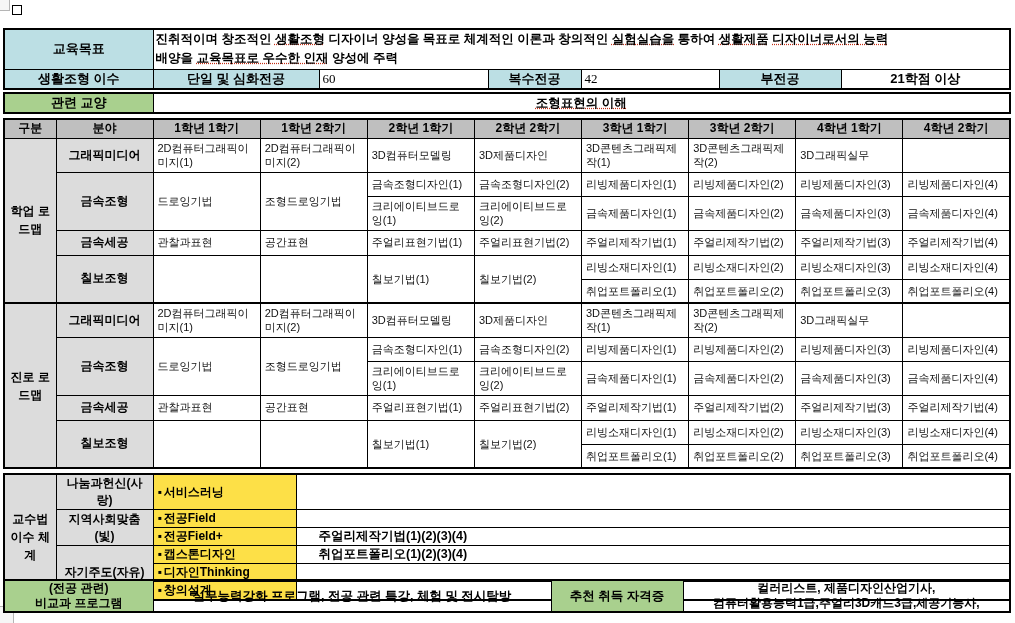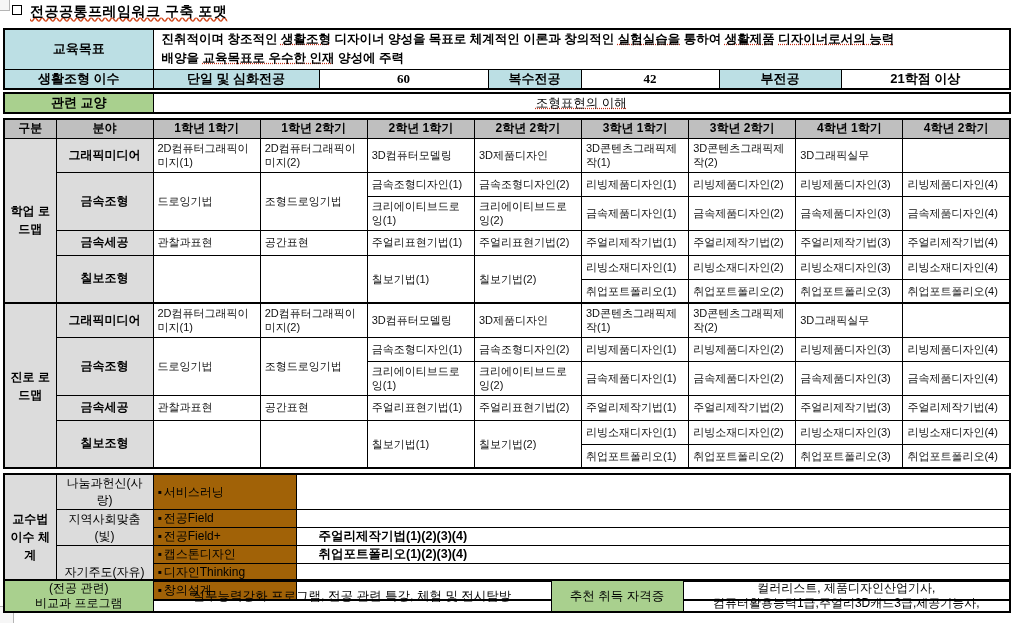--- a/index.html
+++ b/index.html
@@ -5,25 +5,25 @@
   html,body{margin:0;padding:0}
   body{width:1015px;height:623px;background:#fff;position:relative;overflow:hidden;
        font-family:"Liberation Sans","DejaVu Sans",sans-serif;color:#000}
   .abs{position:absolute}
   table{border-collapse:collapse;table-layout:fixed;width:1008px}
   td{border:1px solid #000;overflow:hidden;padding:0 3px;font-size:12px;vertical-align:middle}
   table.tbl{border:2px solid #000}
   .teal{background:#bcdfe4}
   .green{background:#a9d08e}
   .lgray{background:#dcdcdc}
-  .blue{background:#a16207}
-  .bold{font-weight:normal}
+  .blue{background:#fde047}
+  .bold{font-weight:bold}
   .ctr{text-align:center}
-  .num{font-family:"Liberation Serif","DejaVu Serif",serif;font-size:13px;font-weight:bold;text-align:center}
-  .goal{font-size:12.5px;font-weight:bold;line-height:19px;padding:0 8px}
+  .num{font-family:"Liberation Serif","DejaVu Serif",serif;font-size:13px;font-weight:normal;text-align:left}
+  .goal{font-size:12.5px;font-weight:bold;line-height:19px;padding:0 2px}
   .lab13{font-size:13px;font-weight:bold;text-align:center}
   .hdr td{background:#bfbfbf;font-weight:bold;text-align:center;font-size:12px;padding:0 13px}
   .cat{font-size:12px;font-weight:bold;text-align:center;background:#dcdcdc}
   .gubun{font-size:12px;font-weight:bold;text-align:center;background:#dcdcdc;line-height:1.5}
   .course{font-size:11px;font-weight:normal;text-align:left;line-height:1.3;padding:1px 4px;color:#111}
   .sec2 td{border-top:2px solid #000}
   .item{font-size:12px;padding-left:4px}
   .item::before{content:"▪";margin-right:2px}
   .tval{font-size:12.5px;font-weight:bold;padding-left:22px}
   .glabel{font-size:12px}
@@ -33,21 +33,21 @@
   #title .box{display:inline-block;width:8px;height:8px;border:1.5px solid #000;margin-right:8px;vertical-align:1px}
   .frag{border:1px solid #b5b5b5;background:#f6f6f6;position:absolute}
 </style>
 </head>
 <body>
 
 <div class="frag" style="left:-3px;top:-2px;width:11px;height:11px"></div>
 <div class="frag" style="left:-6px;top:606px;width:18px;height:20px;border-radius:2px"></div>
 
 <div id="title" class="abs">
-  <span class="box"></span><span class="wv">전공공통프레임워크 구축 포맷</span>
+  <span class="box"></span>
 </div>
 
 <div class="abs" style="left:3px;top:28px">
   <table class="tbl">
     <colgroup>
         <col style="width:149px">
         <col style="width:166px">
         <col style="width:169px">
         <col style="width:93px">
         <col style="width:138px">

